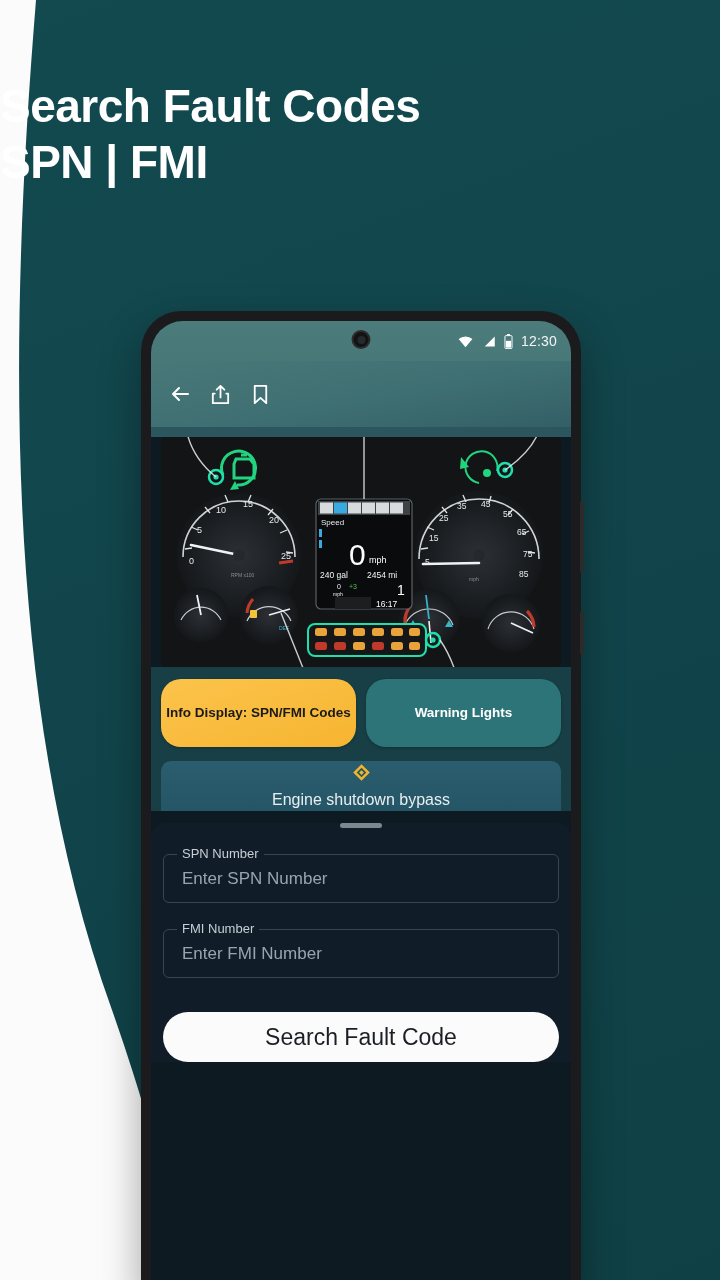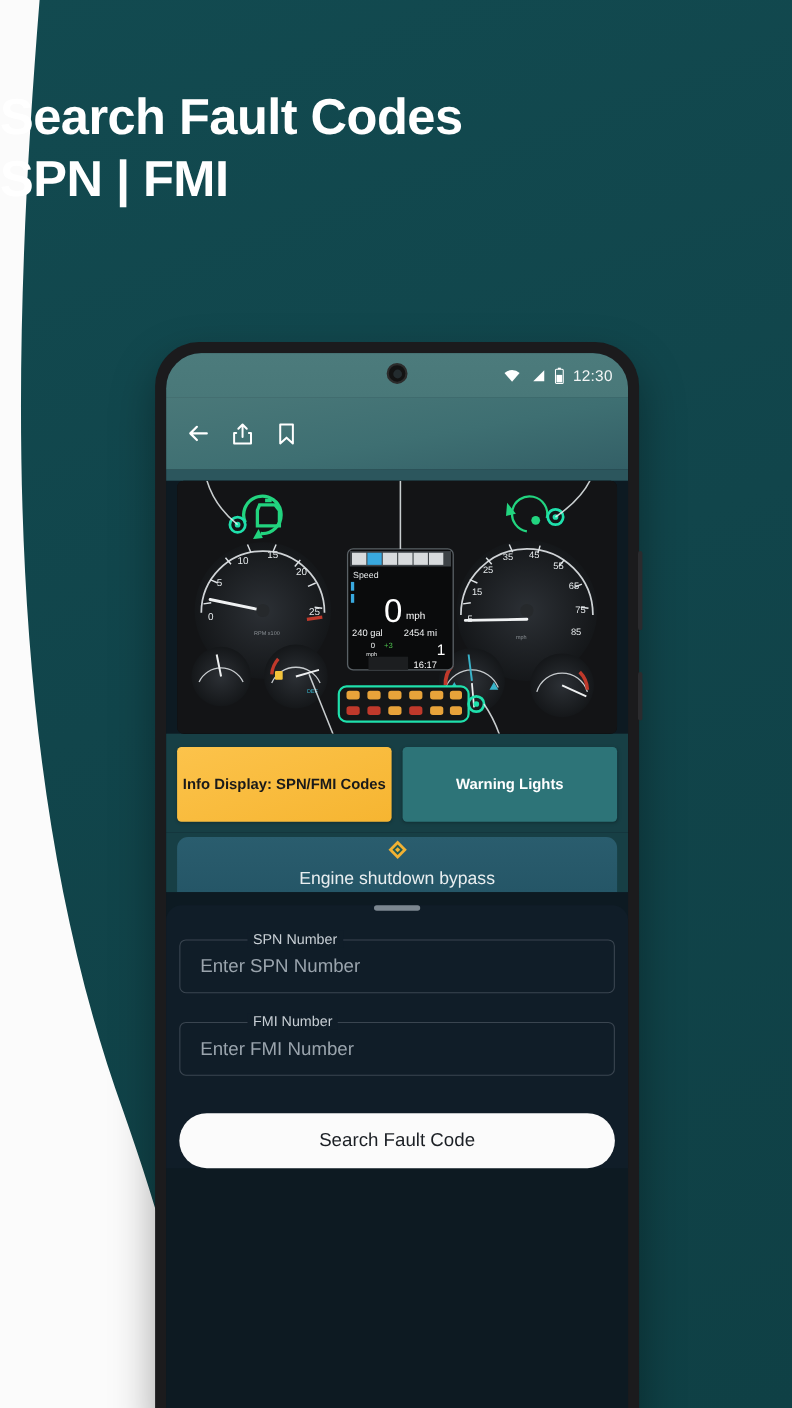--- a/index.html
+++ b/index.html
@@ -124,21 +124,21 @@
     background: radial-gradient(ellipse at 50% 45%, #23262a 0%, #141517 60%, #0b0c0d 100%);
   }
   .dash svg { position:absolute; inset:0; width:100%; height:100%; }
 
   
   .chips-lower {
     display: flex; gap: 10px;
     padding: 12px 10px 10px 10px;
     background: #173f45;
   }
-  .chips-lower .chip { min-height: 68px; border-radius: 4px; }
+  .chips-lower .chip { min-height: 68px; border-radius: 20px; }
 
   
   .bypass-wrap { padding: 4px 10px 0 10px; background: #173f45; }
   .bypass {
     background: linear-gradient(180deg,#2a5d6e 0%, #255667 100%);
     border-radius: 10px 10px 0 0;
     height: 50px;
     display:flex; align-items:center; justify-content:center; gap:9px;
     color: #e9eef0; font-size: 16px; flex-direction: column;
   }
@@ -158,37 +158,36 @@
     margin: 12px auto 0 auto;
   }
   .field-group { margin-top: 26px; position: relative; }
   .field-group:first-of-type { margin-top: 34px; }
   .field-label {
     position: absolute; left: 14px; top: -8px;
     background: #101d28;
     padding: 0 5px;
     color: #c7ced4; font-size: 13px;
     z-index: 2;
-    margin-left: 48px;
   }
   .field-box {
     height: 49px;
     border: 1px solid #3a4550;
     border-radius: 6px;
     display: flex; align-items: center;
     padding: 0 18px;
     color: #9aa4ad; font-size: 17px;
   }
   .search-btn {
     margin: 34px 0 0 0;
     height: 50px;
     background: #fbfbfb;
     border-radius: 26px;
     display:flex; align-items:center; justify-content:center;
-    color: #1b1f24; font-size: 17px;
+    color: #1b1f24; font-size: 23px;
     border: none; width: 100%;
     font-family: "Liberation Sans", sans-serif;
   }
 </style>
 </head>
 <body>
 
 <div class="promo-bg"></div>
 
 <svg class="white-wedge" viewBox="0 0 230 1280" preserveAspectRatio="none">

